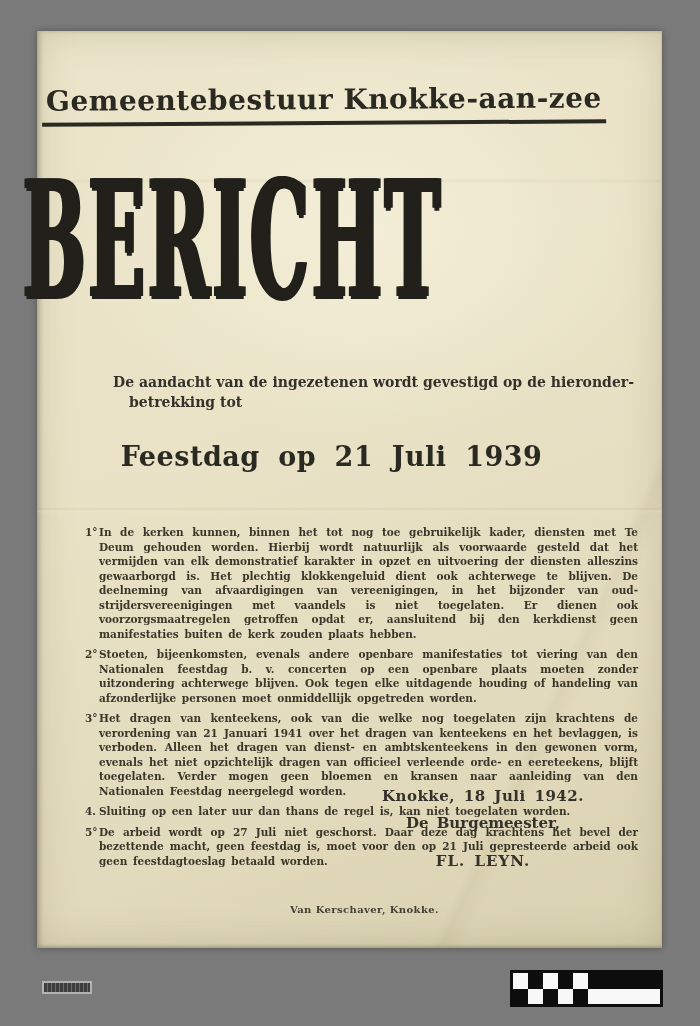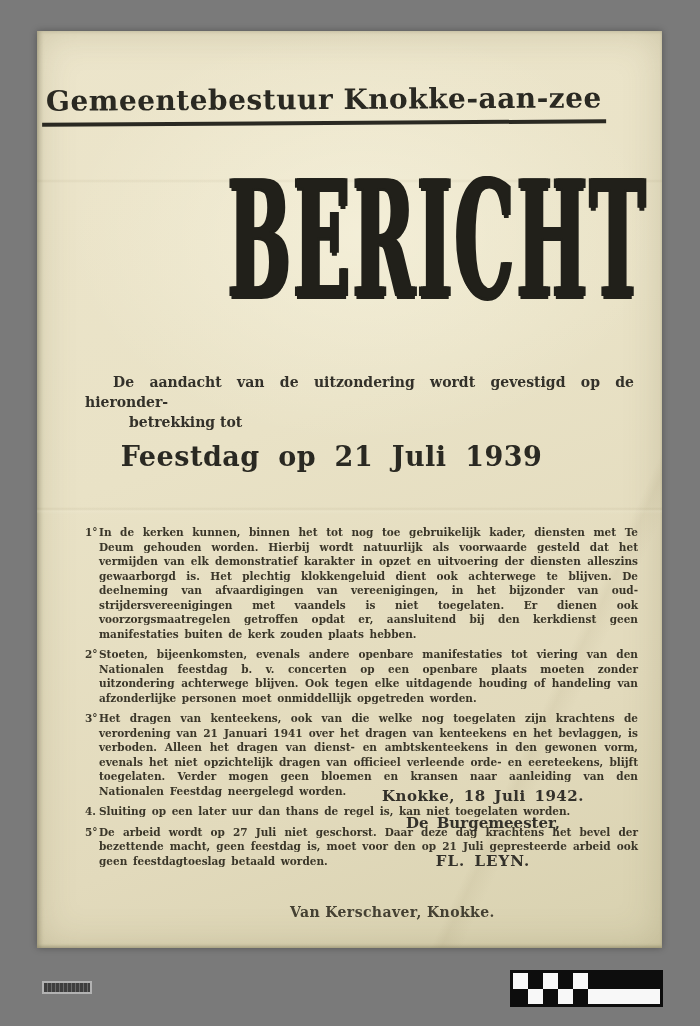--- a/index.html
+++ b/index.html
@@ -42,21 +42,21 @@
     display:inline-block;
     font-size:28px;font-weight:bold;letter-spacing:.5px;
     color:#2a2922;
     border-bottom:4px solid #2a2922;
     padding:0 4px 5px 4px;
     transform:rotate(-.35deg);
   }
   
   .bericht-wrap{
     position:absolute;top:128px;left:0;width:100%;
-    text-align:right;transform:translateX(-14px);
+    text-align:left;transform:translateX(-14px);
   }
   .bericht{
     display:inline-block;
     font-size:74px;font-weight:bold;line-height:1;
     letter-spacing:3px;
     color:#21201a;
     transform:scaleY(2.18);transform-origin:top center;
     text-shadow:2px 0 0 currentColor,-2px 0 0 currentColor,0 1px 0 currentColor;
   }
   
@@ -92,21 +92,21 @@
   .signature{
     position:absolute;top:756px;left:296px;width:300px;
     text-align:center;font-weight:bold;color:#33312a;
   }
   .sig-place{font-size:15px;letter-spacing:.5px;word-spacing:3px;}
   .sig-title{font-size:15px;margin-top:9px;word-spacing:3px;}
   .sig-name{font-size:15px;margin-top:20px;letter-spacing:1px;word-spacing:3px;}
   
   .printer{
     position:absolute;top:873px;left:253px;
-    font-size:14px;font-weight:bold;letter-spacing:.4px;
+    font-size:10px;font-weight:bold;letter-spacing:.4px;
     color:#444032;
   }
   
   .scalebar{
     position:absolute;left:42px;top:981px;width:46px;height:9px;
     border:2px solid #b2b2b2;
     background:
       repeating-linear-gradient(90deg,#3e3e3e 0 3px,#6a6a6a 3px 4px);
   }
   .checker{
@@ -129,21 +129,21 @@
 
     <div class="muni-wrap">
       <span class="muni">Gemeentebestuur Knokke-aan-zee</span>
     </div>
 
     <div class="bericht-wrap">
       <span class="bericht">BERICHT</span>
     </div>
 
     <div class="intro">
-      <div class="jline first">De aandacht van de uitzondering wordt gevestigd op de hieronder-</div>
+      <div class="jline first">De aandacht van de ingezetenen wordt gevestigd op de hieronder-</div>
       <div class="last">betrekking tot</div>
     </div>
 
     <div class="subject">
       <div>Feestdag op 21 Juli 1939</div>
     </div>
 
     <div class="regs">
 
         <div class="reg-item">

